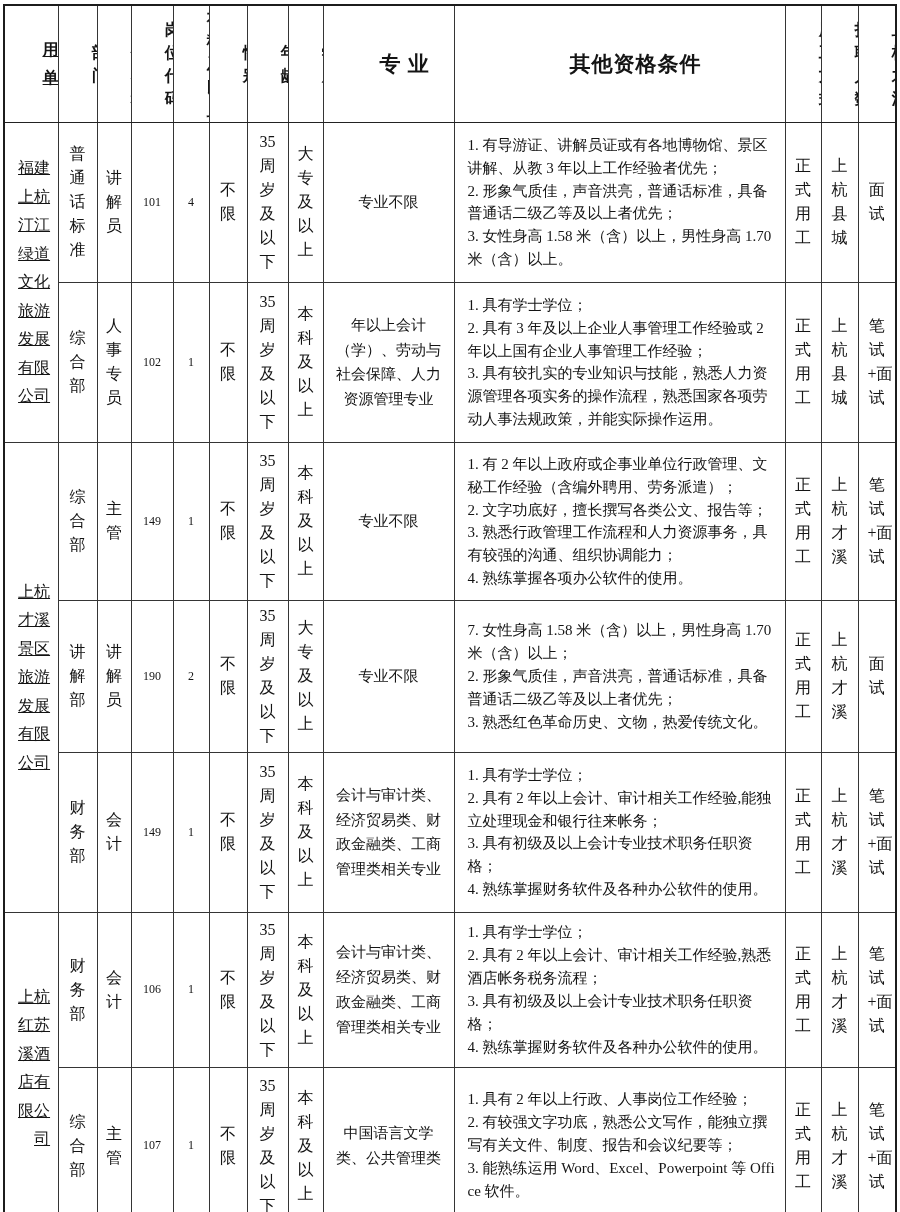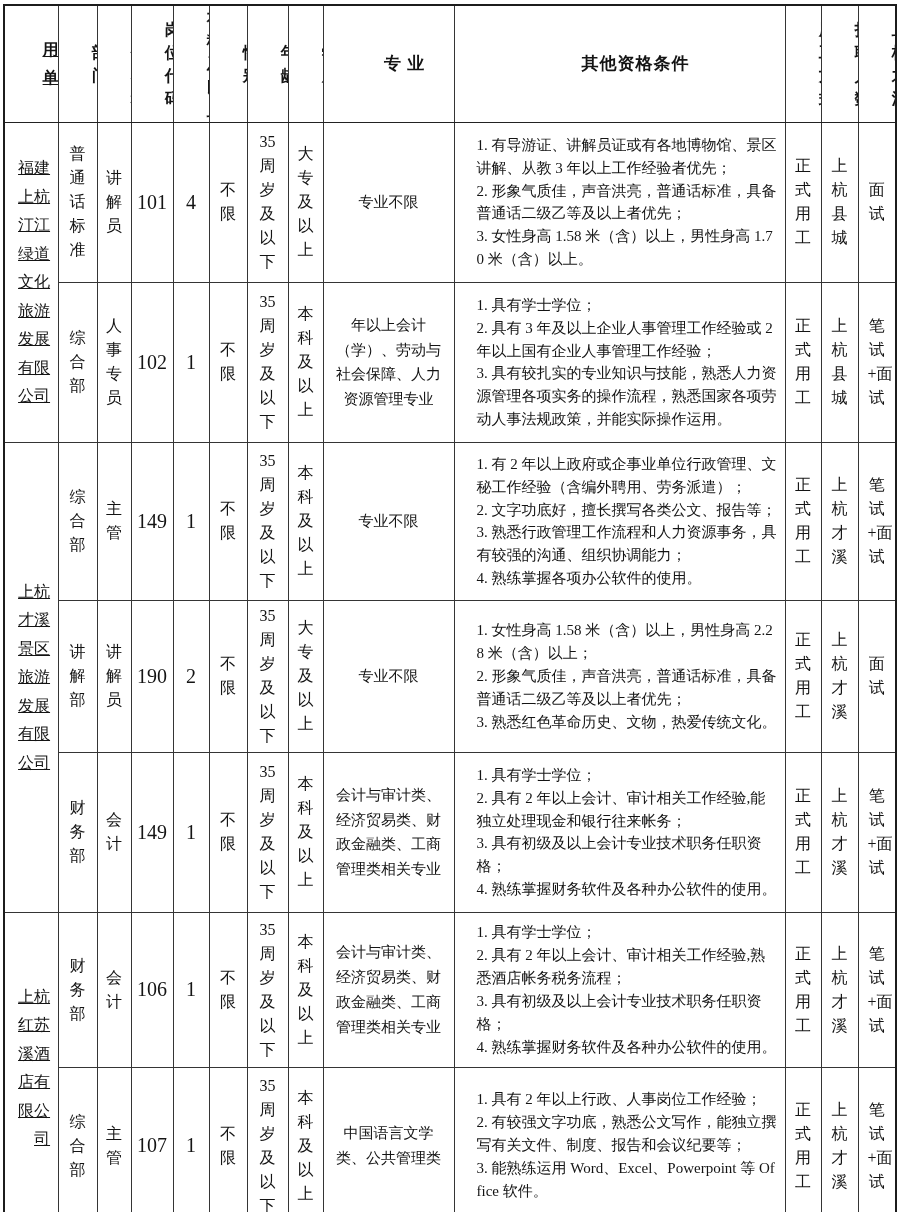--- a/index.html
+++ b/index.html
@@ -9,25 +9,25 @@
   table{border-collapse:collapse;table-layout:fixed;width:892px;border:2px solid #1c1c1c;}
   th,td{border:1px solid #353535;text-align:center;vertical-align:middle;padding:0;overflow:hidden;}
   th{font-weight:bold;font-size:16px;}
   thead th{border-bottom:1.5px solid #222;padding-left:32px;}
   tr.grp td{border-top:1.5px solid #222;}
   
   .vt{width:1.15em;margin:0 auto;word-break:break-all;line-height:1.5;font-size:16px;text-align:center;}
   th .vt{line-height:1.45;}
   
   .vt2{width:2.35em;margin:0 auto;word-break:break-all;line-height:1.78;font-size:16px;text-align:right;text-decoration:underline;}
-  .num{font-size:20px;margin-top:32px;}
+  .num{font-size:12px;margin-top:32px;}
   .major{font-size:15px;line-height:1.65;padding:2px 6px;text-align:center;word-break:break-all;}
-  .quals{font-size:15px;line-height:1.53;padding:2px 7px 2px 22px;text-align:left;
+  .quals{font-size:15px;line-height:1.53;padding:2px 7px 2px 13px;text-align:left;
          white-space:pre-line;word-break:break-all;vertical-align:middle;}
-  .hwide{font-size:17px;letter-spacing:1px;}
+  .hwide{font-size:21px;letter-spacing:1px;}
 </style>
 </head>
 <body>
 
 <div class="sheet">
 <table>
   <colgroup>
     <col style="width:54px">
         <col style="width:39px">
         <col style="width:34px">
@@ -201,21 +201,21 @@
       <td>
             <div class="vt">不限</div>
           </td>
       <td>
             <div class="vt">35周岁及以下</div>
           </td>
       <td>
             <div class="vt">大专及以上</div>
           </td>
       <td class="major">专业不限</td>
-      <td class="quals">1. 女性身高 1.58 米（含）以上，男性身高 2.28 米（含）以上；
+      <td class="quals">7. 女性身高 1.58 米（含）以上，男性身高 1.70 米（含）以上；
 2. 形象气质佳，声音洪亮，普通话标准，具备普通话二级乙等及以上者优先；
 3. 熟悉红色革命历史、文物，热爱传统文化。</td>
       <td>
             <div class="vt">正式用工</div>
           </td>
       <td>
             <div class="vt">上杭才溪</div>
           </td>
       <td>
             <div class="vt">面试</div>

